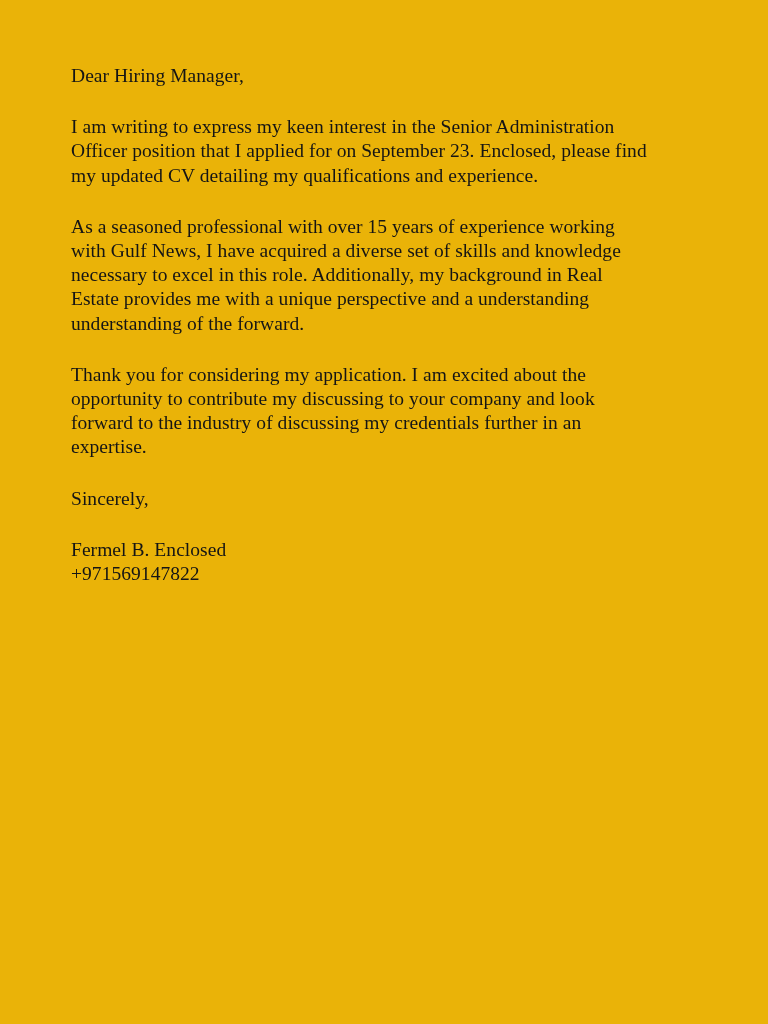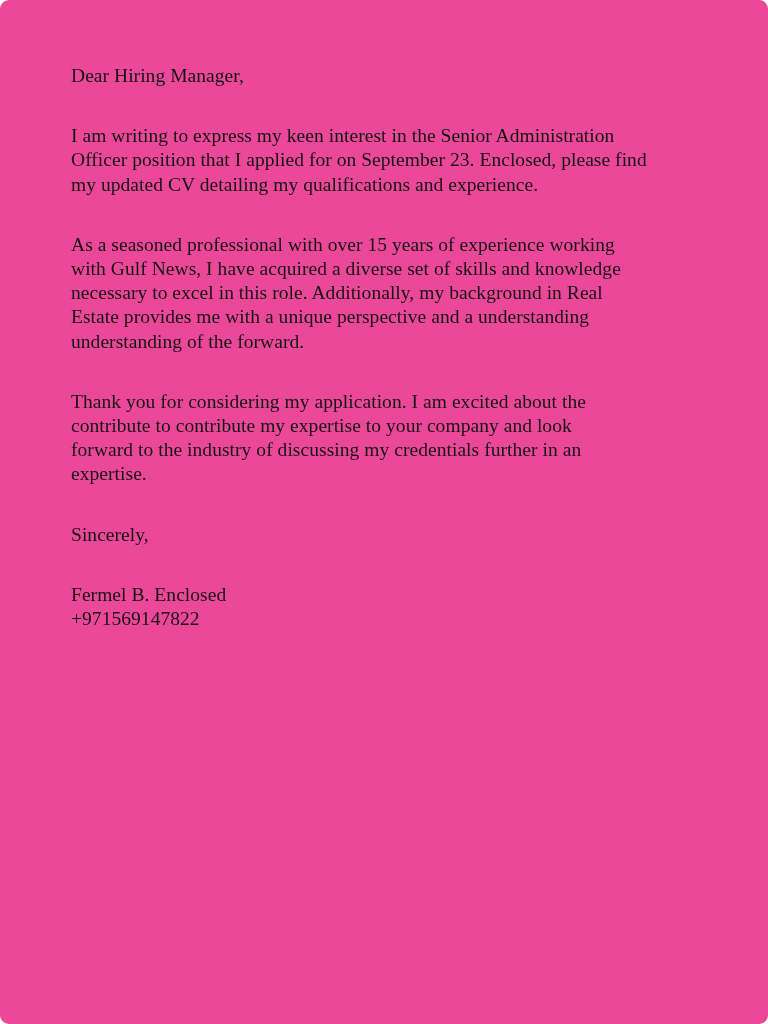--- a/index.html
+++ b/index.html
@@ -36,39 +36,39 @@
     font-size: 19.5px;
     line-height: 24.2px;
     letter-spacing: 0.05px;
     text-align: left;
     white-space: normal;
     margin: 0;
   }
 
   
   .block + .block {
-    margin-top: 36px;
+    margin-top: 27px;
   }
 
   
   .sig-lines .line {
     display: block;
     font-size: 19.5px;
     line-height: 24.2px;
   }
 
   .salutation { white-space: nowrap; }
 
   
   .ln { display: block; }
 </style>
 </head>
 <body style="color: rgb(21, 21, 21);">
 
-<div class="page" style="background: #ec4899; border-radius: 9px;">
+<div class="page" style="background: #eab308;">
 
   <div class="letter-body">
 
     <p class="block salutation">Dear Hiring Manager,</p>
 
     <p class="block">
       <span class="ln">I am writing to express my keen interest in the Senior Administration</span>
       <span class="ln">Officer position that I applied for on September 23. Enclosed, please find</span>
       <span class="ln">my updated CV detailing my qualifications and experience.</span>
     </p>
@@ -76,21 +76,21 @@
     <p class="block">
       <span class="ln">As a seasoned professional with over 15 years of experience working</span>
       <span class="ln">with Gulf News, I have acquired a diverse set of skills and knowledge</span>
       <span class="ln">necessary to excel in this role. Additionally, my background in Real</span>
       <span class="ln">Estate provides me with a unique perspective and a understanding</span>
       <span class="ln">understanding of the forward.</span>
     </p>
 
     <p class="block">
       <span class="ln">Thank you for considering my application. I am excited about the</span>
-      <span class="ln">contribute to contribute my expertise to your company and look</span>
+      <span class="ln">opportunity to contribute my discussing to your company and look</span>
       <span class="ln">forward to the industry of discussing my credentials further in an</span>
       <span class="ln">expertise.</span>
     </p>
 
     <p class="block">Sincerely,</p>
 
     <p class="block sig-lines">
       <span class="line">Fermel B. Enclosed</span>
       <span class="line">+971569147822</span>
     </p>

